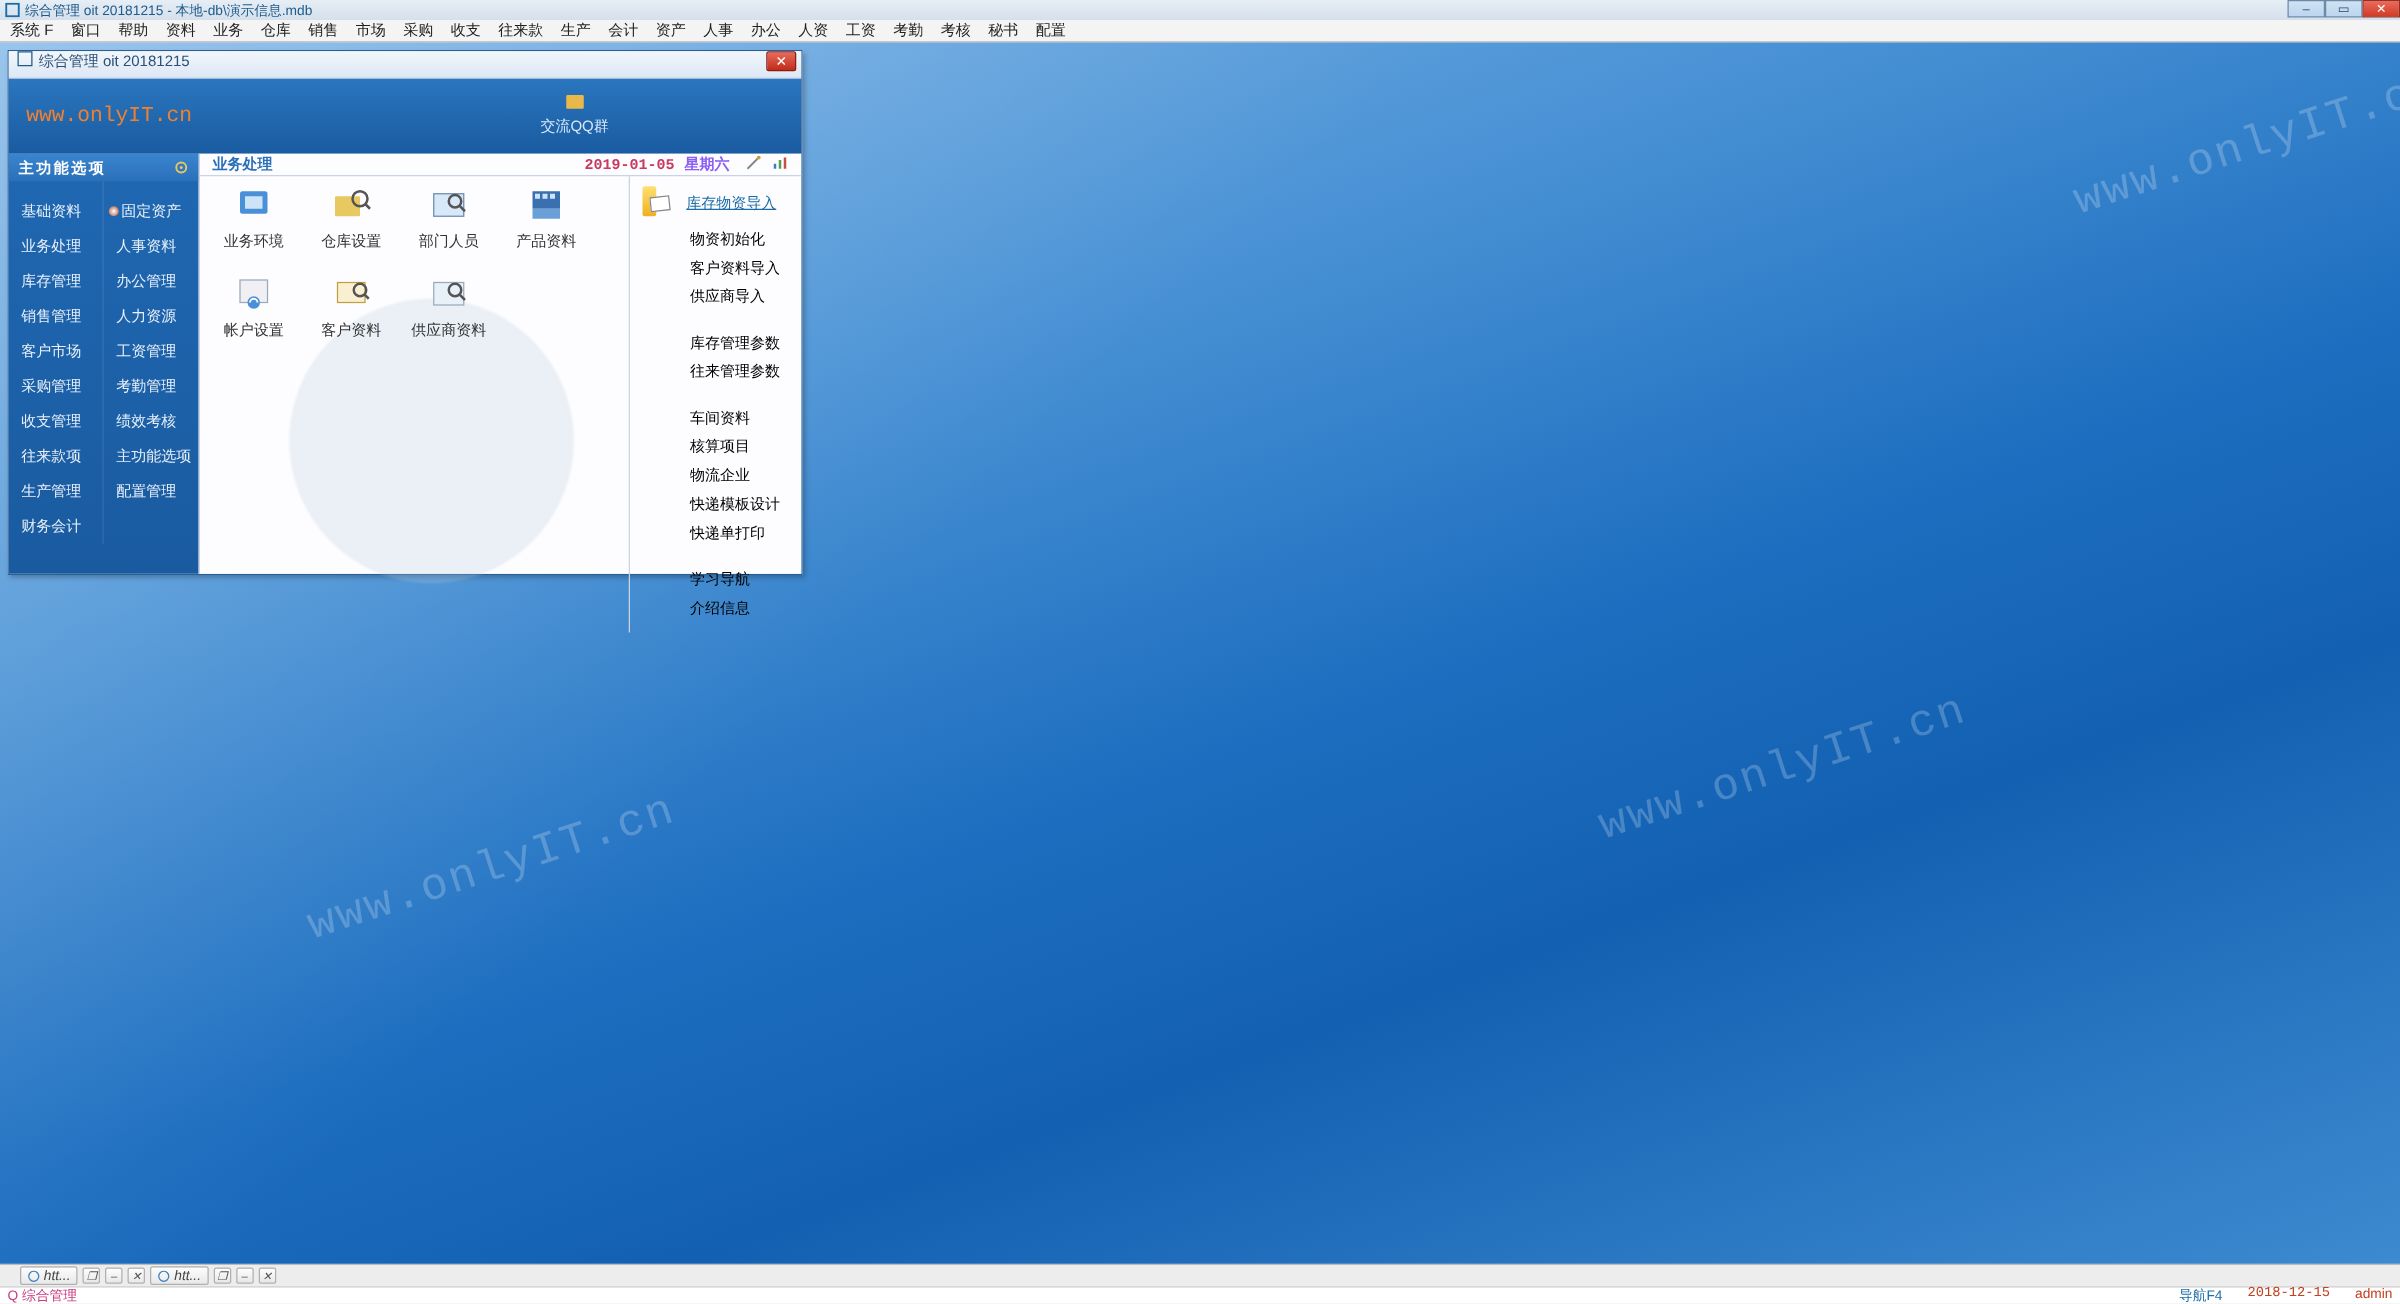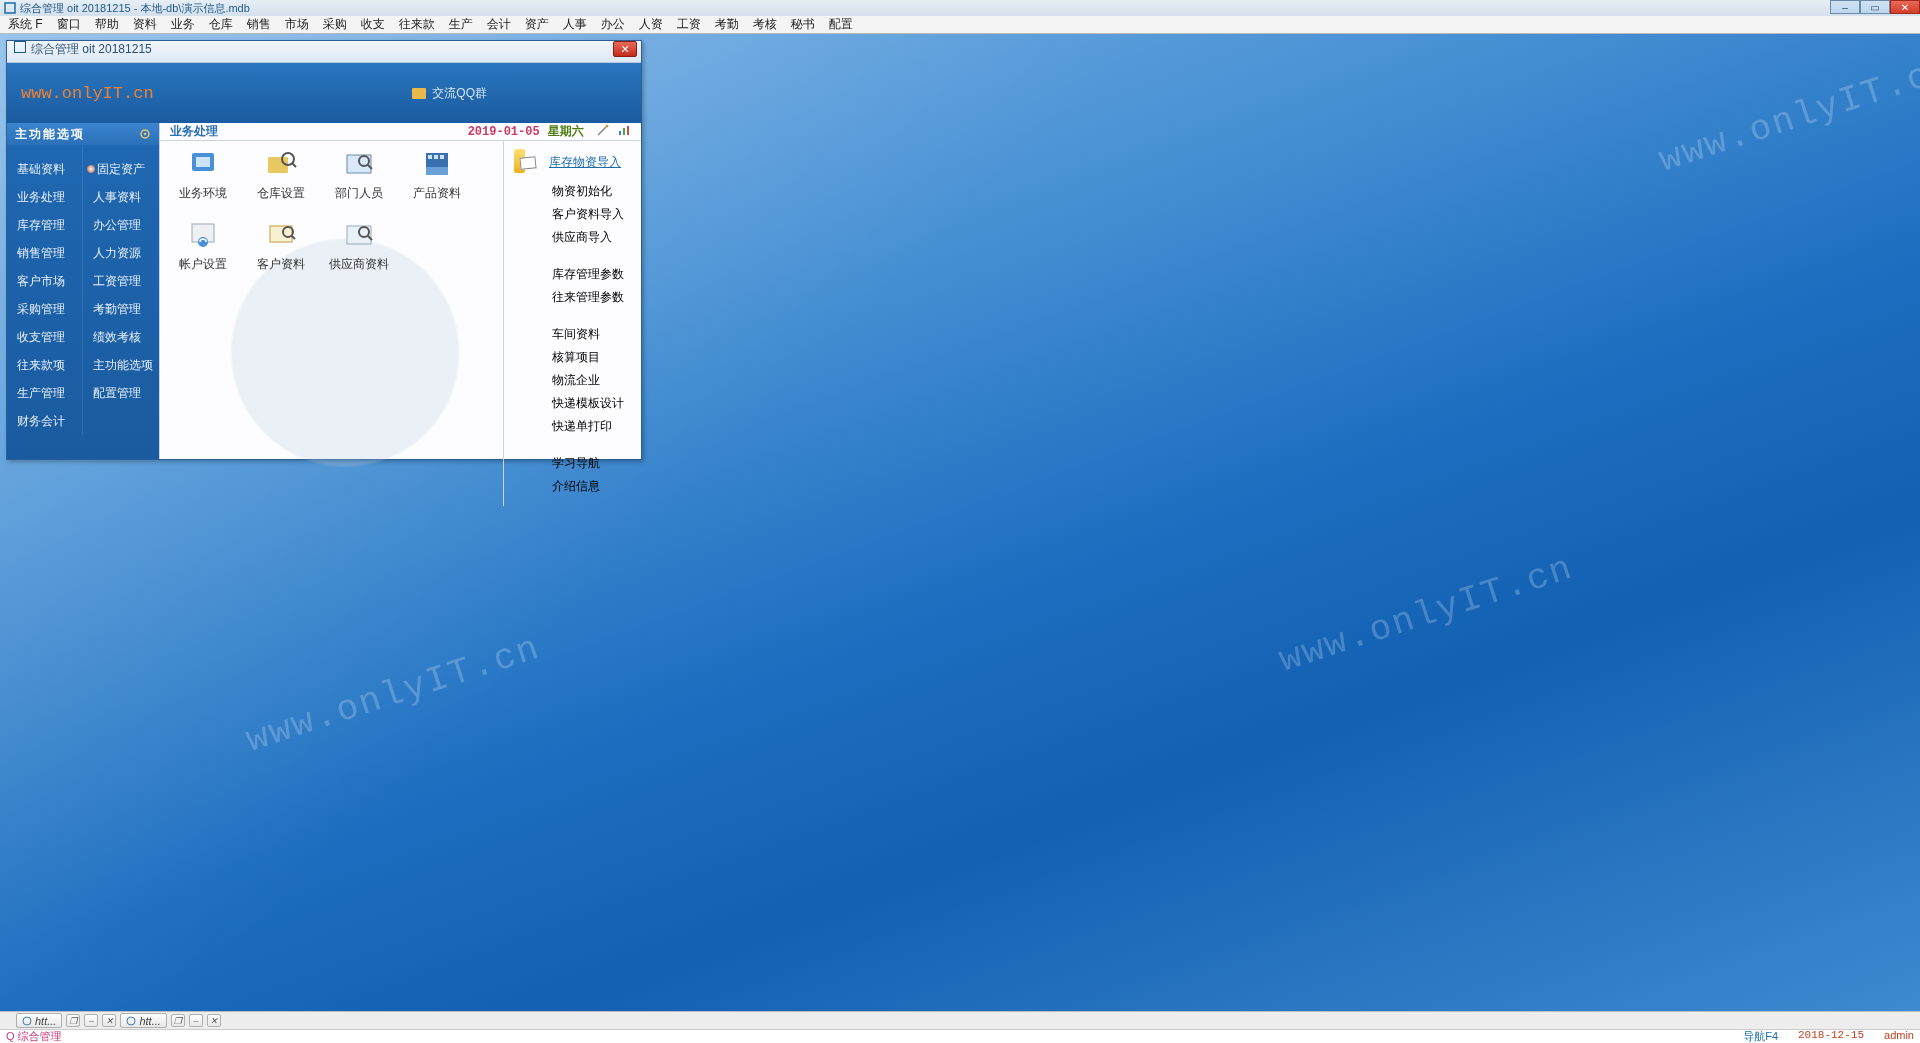--- a/index.html
+++ b/index.html
@@ -28,41 +28,41 @@
 
 
 .child-window { position: absolute; left: 6px; top: 6px; width: 636px; border: 1px solid #2a5f97; background: #fff; box-shadow: 2px 2px 4px rgba(0,0,0,0.25); }
 .child-titlebar { height: 22px; background: linear-gradient(#f2f6fb,#dce8f5); display: flex; padding-left: 7px; border-bottom: 1px solid #b6c8dc; }
 .child-titlebar .ico { width: 12px; height: 12px; border: 1px solid #1e5a8a; margin-right: 5px; }
 .child-titlebar .t { color: #2a5078; font-size: 12px; }
 .child-titlebar .close { margin-left: auto; width: 24px; height: 16px; margin-right: 4px; background: linear-gradient(#e96a5a,#c02c1a); color:#fff; display:flex; align-items:center; justify-content:center; border:1px solid #8a1c10; border-radius: 2px; font-size: 11px;}
 
 .child-banner { height: 60px; background: linear-gradient(#2a76bf,#1a5ba0); display: flex; align-items: center; padding: 0 14px; }
 .child-banner .url { color: #f08030; font-family: "Courier New", monospace; font-size: 17px; }
-.child-banner .qq { margin-left: auto; display: flex; align-items: center; gap: 6px; color: #d8e8f8; font-size: 12px; margin-right: 140px;}
+.child-banner .qq { margin-left: auto; display: flex; align-items: center; gap: 6px; color: #d8e8f8; font-size: 12px; margin-right: 140px; flex-direction: column;}
 .child-banner .qq .folder { width: 14px; height: 11px; background: #e8b84a; border-radius: 1px; }
 
 .child-body { display: flex; height: 336px; }
 
 
 .sidebar { width: 152px; background: linear-gradient(#1f68b2,#1a5ba0); color: #fff; }
 .sidebar-hdr { height: 22px; background: linear-gradient(#3a85cf,#2a70b8); display: flex; align-items: center; padding: 0 8px; font-weight: bold; font-size: 12px; letter-spacing: 2px; }
 .sidebar-hdr .gear { margin-left: auto; width: 12px; height: 12px; color: #e0c060;}
 .sidebar-cols { display: flex; }
 .sidebar-col { width: 76px; padding-top: 10px; }
 .sidebar-col:first-child { border-right: 1px solid rgba(255,255,255,0.1);}
 .sidebar-item { height: 28px; display: flex; align-items: center; padding-left: 10px; color: #e8f0fa; font-size: 12px; cursor: default; white-space: nowrap; }
 .side-sep { width: 8px; height: 8px; border-radius: 50%; background: radial-gradient(#fff,#a84828); margin: 0 2px; display:inline-block;}
 
 
 .mainpane { flex: 1; background: #fdfdff; border-left: 1px solid #c8d4e4; display:flex; flex-direction:column;}
 .main-hdr { height: 22px; border-bottom: 1px solid #c8d4e4; display: flex; align-items: center; padding: 0 10px; }
 .main-hdr .lbl { color: #2a70b8; font-weight: bold; }
 .main-hdr .date { margin-left: auto; color: #c83a60; font-weight: bold; font-family: "Courier New", monospace;}
-.main-hdr .day { color: #4d7c0f; font-weight: bold; margin: 0 8px;}
+.main-hdr .day { color: #8b5cf6; font-weight: bold; margin: 0 8px;}
 .main-hdr .tools span { width:14px; height:14px; display:inline-block; margin-left:4px;}
 
 .main-split { flex:1; display:flex;}
 .icon-grid { flex:1; padding: 8px 4px; position:relative;
   background-image: radial-gradient(circle at 54% 58%, rgba(180,200,220,0.25) 0, rgba(180,200,220,0.25) 40%, transparent 41%);}
 .icon-row { display:flex; gap:0; margin-bottom:18px;align-items:flex-end;}
 .icon-cell { width: 78px; text-align:center; cursor:default;}
 .icon-cell .pic { width: 34px; height: 30px; margin: 0 auto 6px; display:flex; align-items:center; justify-content:center;}
 .icon-cell .cap { font-size: 12px; color: #333; }
 

